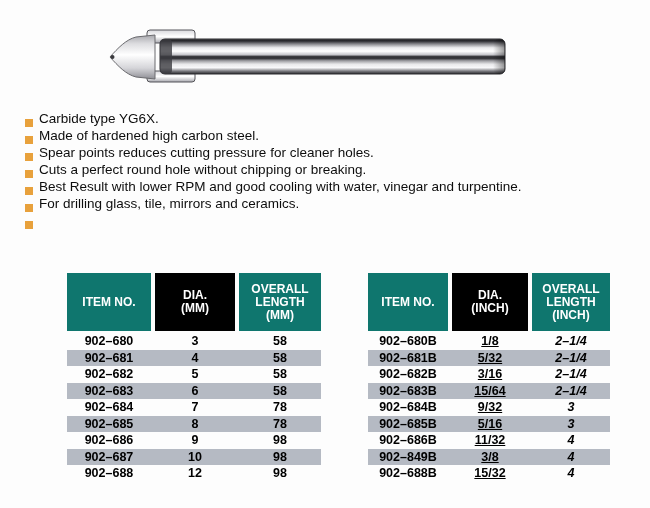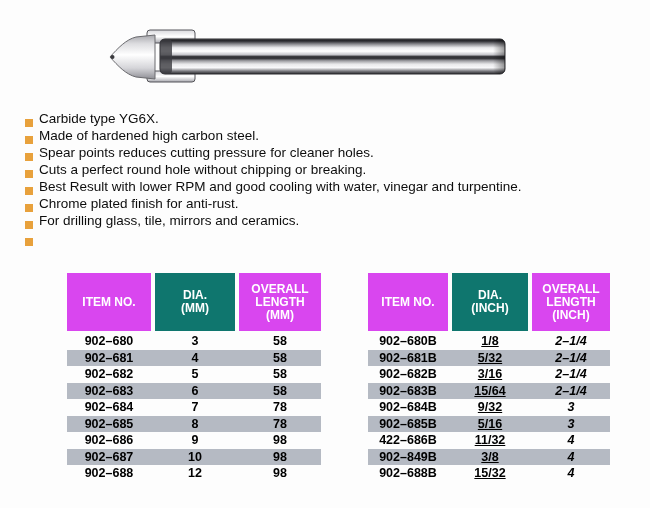--- a/index.html
+++ b/index.html
@@ -17,23 +17,23 @@
   .bullet{flex:0 0 8px;width:8px;height:8px;background:#E8A13C;margin:4px 6px 0 0;}
   .feature-text{font-size:13.5px;line-height:17px;color:#0d0d0d;white-space:nowrap;}
   
   .spec-table{position:absolute;top:273px;}
   .spec-table.mm{left:67px;width:254px;}
   .spec-table.inch{left:368px;width:242px;}
   .thead{display:flex;}
   .th{
     height:58px;display:flex;align-items:center;justify-content:center;
     color:#fff;font-weight:bold;font-size:12px;line-height:13px;
-    text-align:center;white-space:pre-line;background:#d946ef;
+    text-align:center;white-space:pre-line;background:#0f766e;
   }
-  .th.dark{background:#0f766e;}
+  .th.dark{background:#000000;}
   .th{margin-right:4px;}
   .th:last-child{margin-right:0;}
   .mm  .th:nth-child(1){width:84px;}
   .mm  .th:nth-child(2){width:80px;}
   .mm  .th:nth-child(3){width:82px;}
   .inch .th:nth-child(1){width:80px;}
   .inch .th:nth-child(2){width:76px;}
   .inch .th:nth-child(3){width:78px;}
   .tbody{margin-top:2px;}
   .tr{display:flex;height:16.5px;}
@@ -119,24 +119,20 @@
   <div class="feature-item">
     <span class="bullet"></span>
     <span class="feature-text">Cuts a perfect round hole without chipping or breaking.</span>
   </div>
   <div class="feature-item">
     <span class="bullet"></span>
     <span class="feature-text">Best Result with lower RPM and good cooling with water, vinegar and turpentine.</span>
   </div>
   <div class="feature-item">
     <span class="bullet"></span>
-    <span class="feature-text">Chrome plated finish for anti-rust.</span>
-  </div>
-  <div class="feature-item">
-    <span class="bullet"></span>
     <span class="feature-text">For drilling glass, tile, mirrors and ceramics.</span>
   </div>
   <div class="feature-item">
     <span class="bullet"></span>
   </div>
 </div>
 
 <div class="spec-table mm">
   <div class="thead">
     <div class="th">ITEM NO.</div>
@@ -229,21 +225,21 @@
       <div class="td">902–684B</div>
       <div class="td">9/32</div>
       <div class="td">3</div>
     </div>
     <div class="tr">
       <div class="td">902–685B</div>
       <div class="td">5/16</div>
       <div class="td">3</div>
     </div>
     <div class="tr">
-      <div class="td">422–686B</div>
+      <div class="td">902–686B</div>
       <div class="td">11/32</div>
       <div class="td">4</div>
     </div>
     <div class="tr">
       <div class="td">902–849B</div>
       <div class="td">3/8</div>
       <div class="td">4</div>
     </div>
     <div class="tr">
       <div class="td">902–688B</div>

